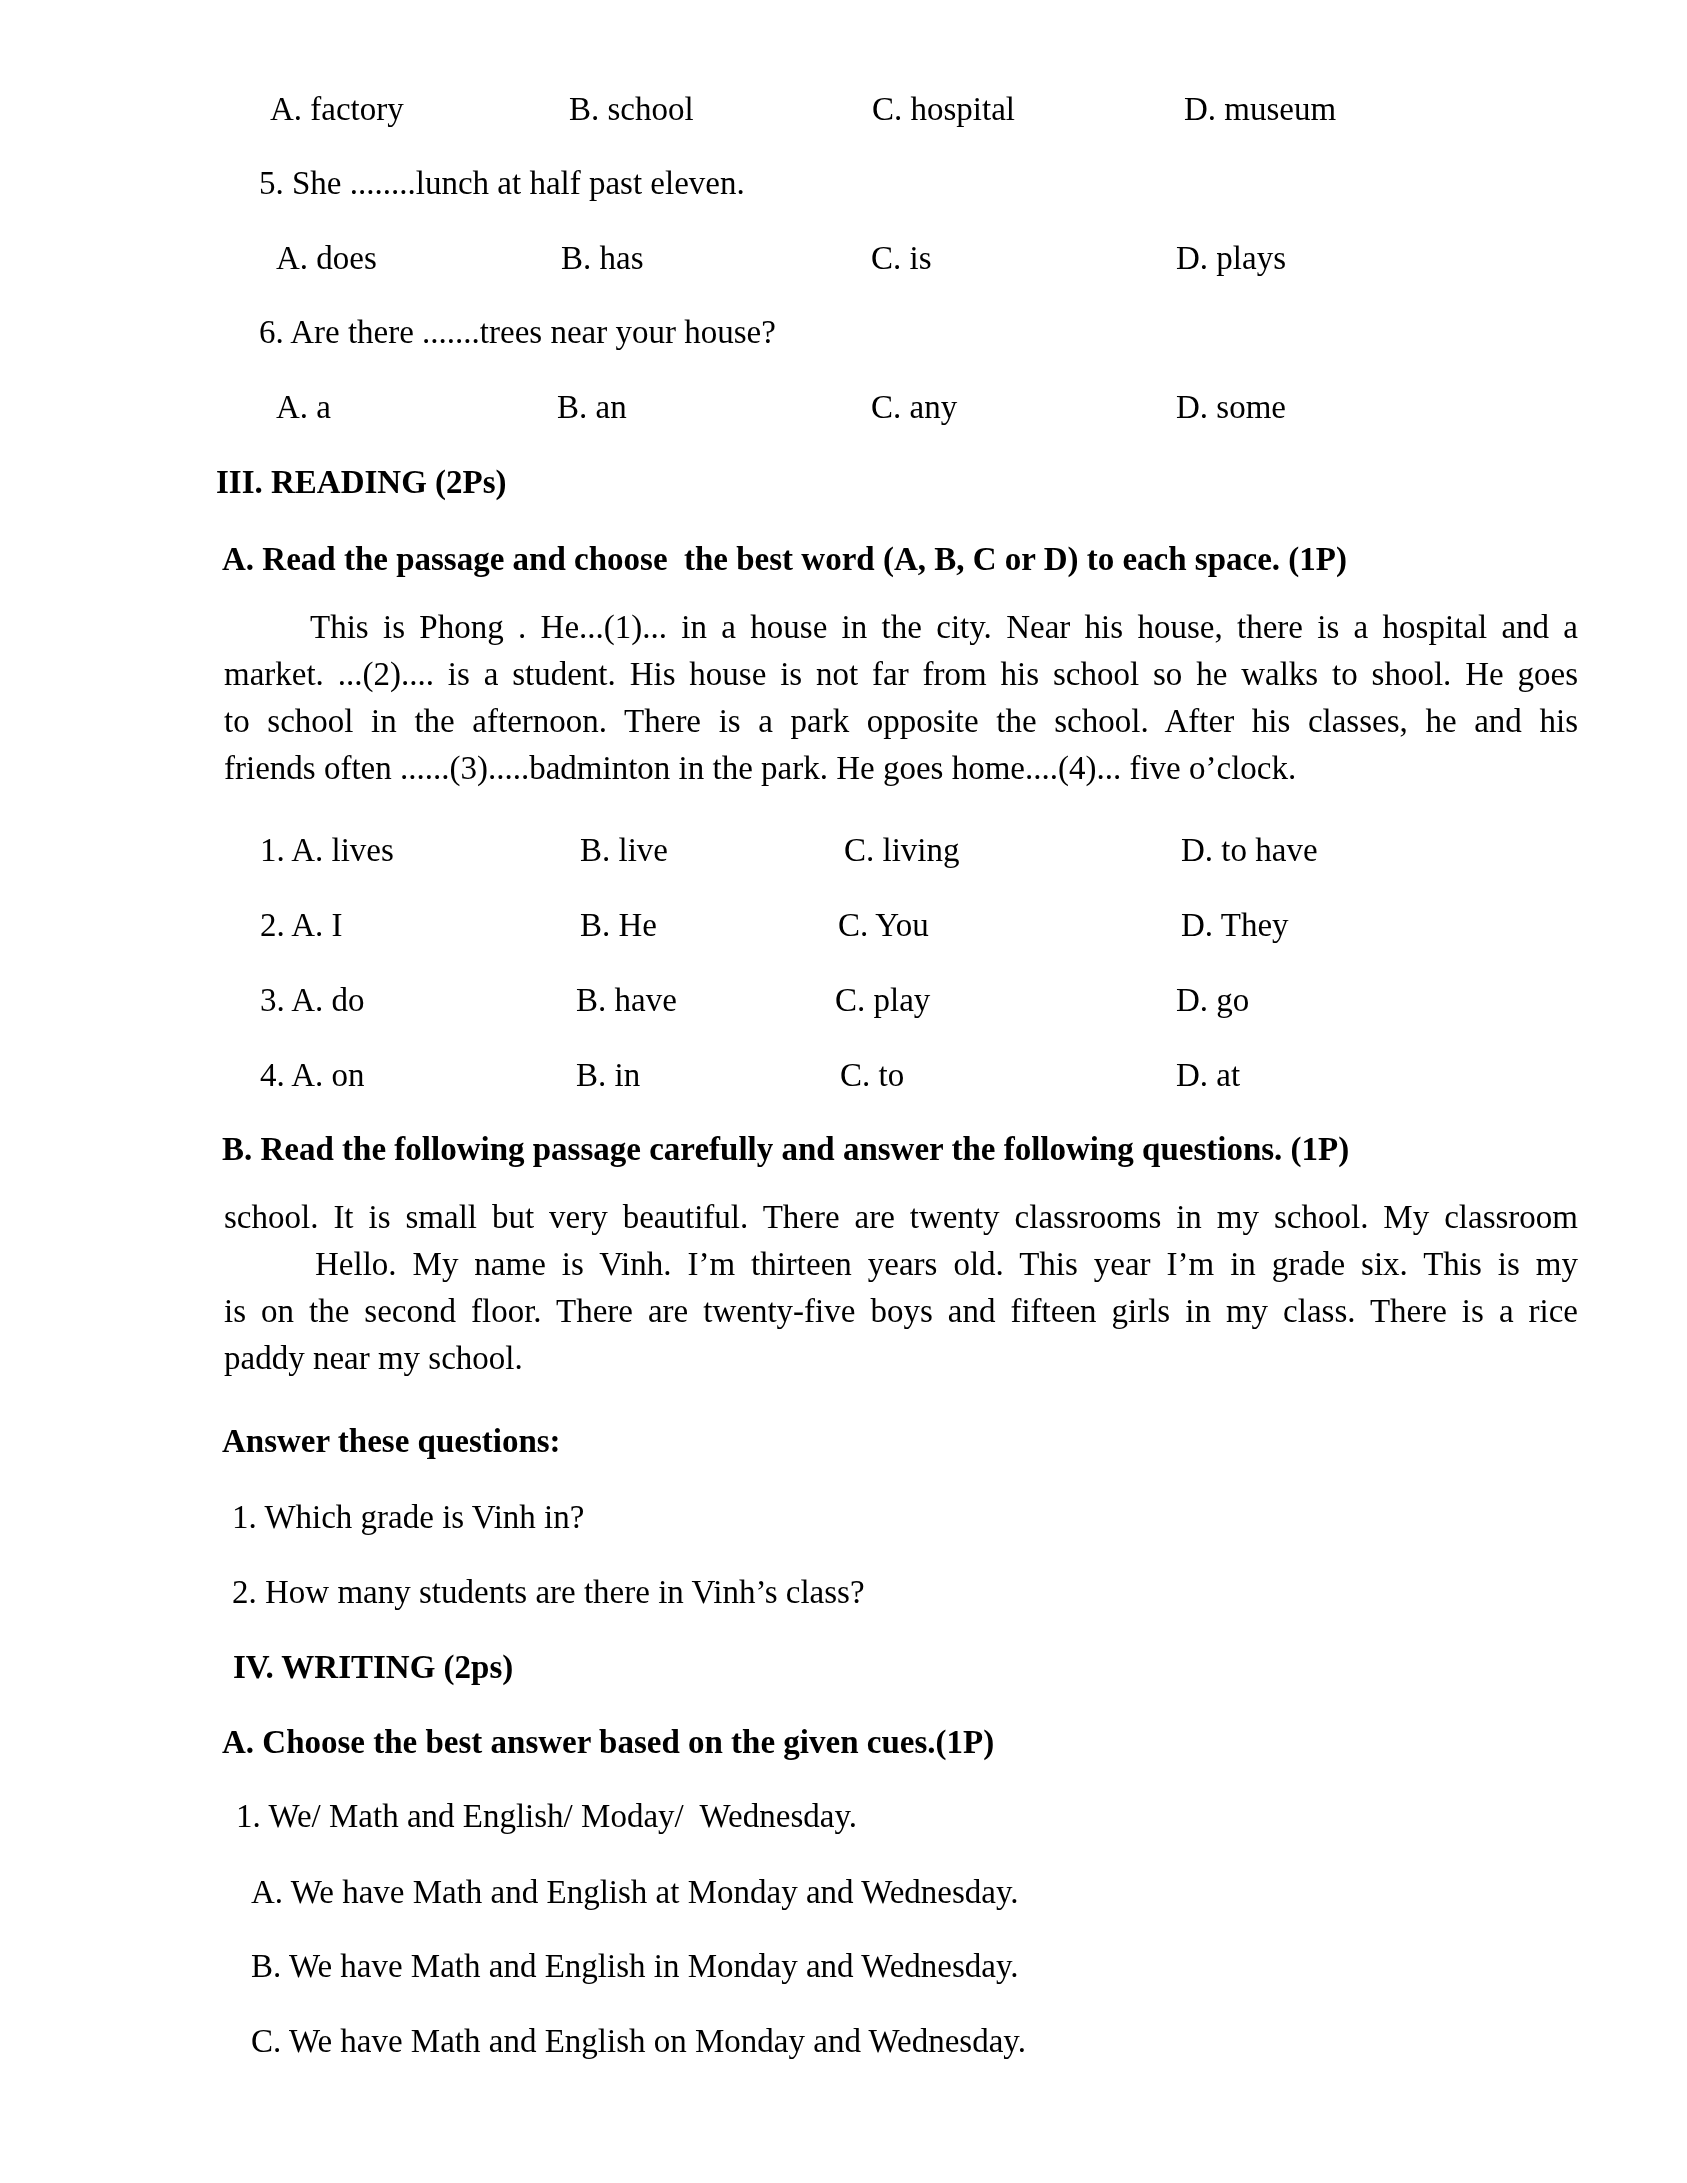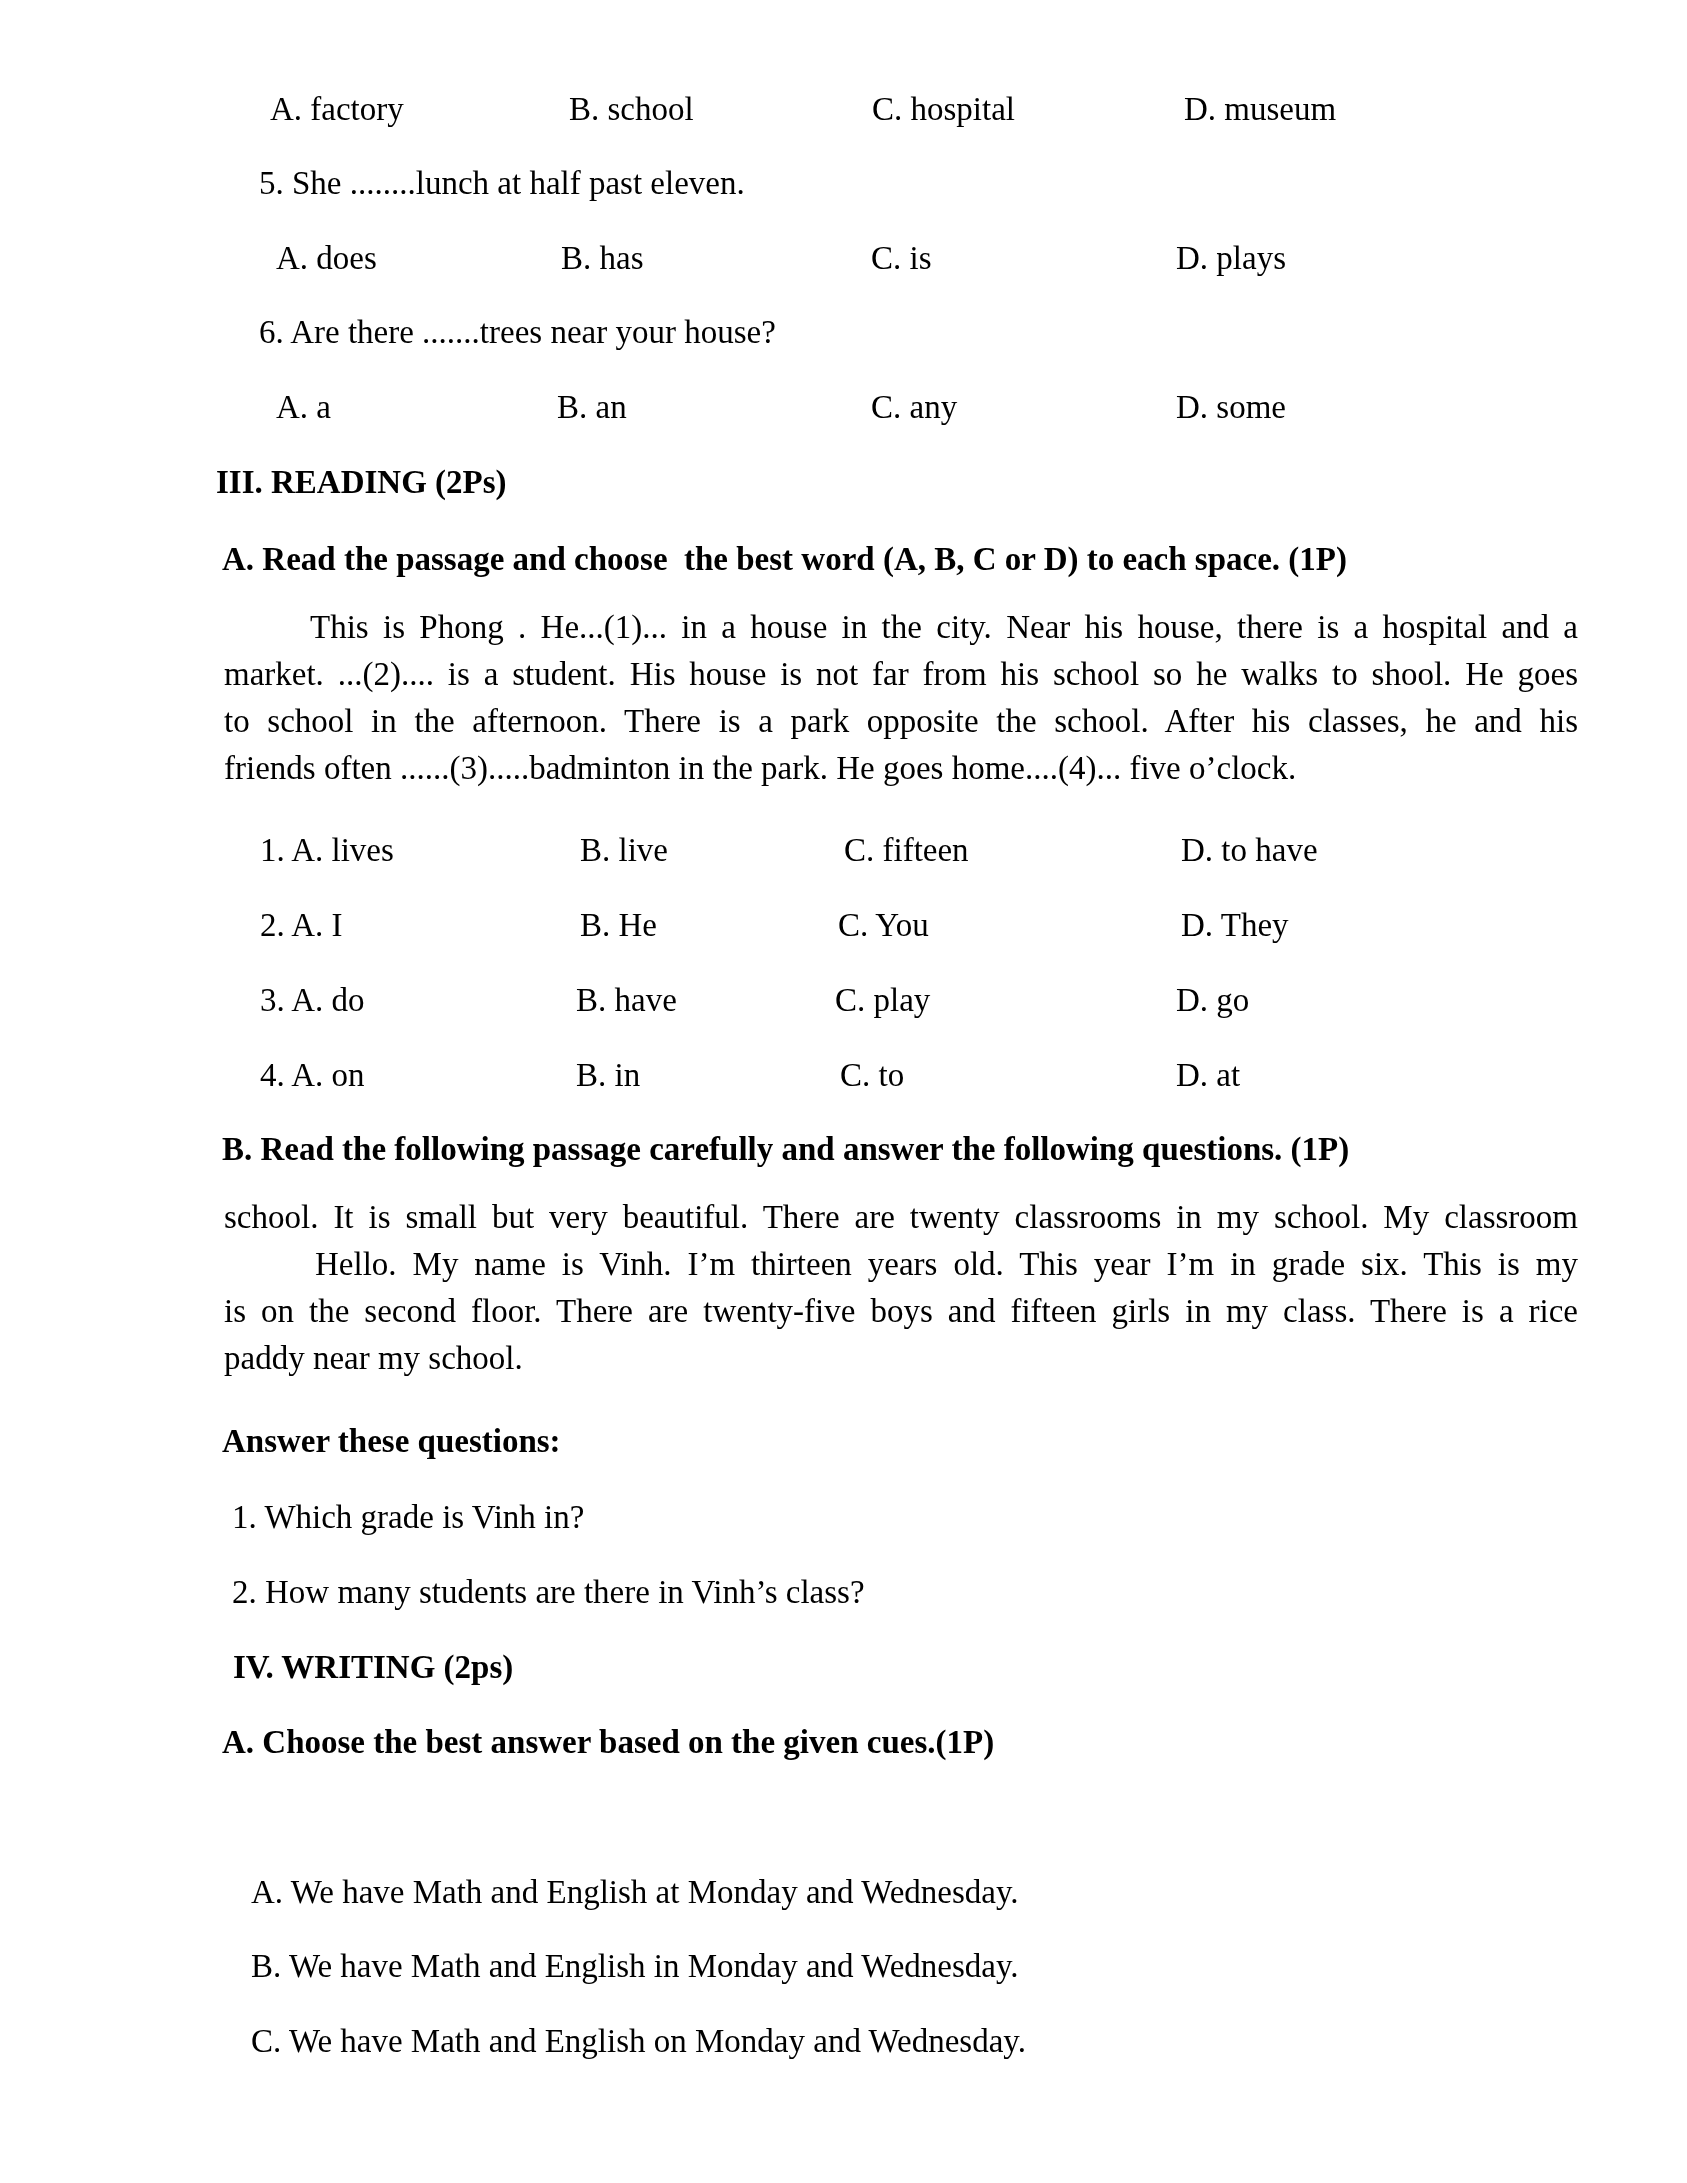--- a/index.html
+++ b/index.html
@@ -49,21 +49,21 @@
     <span class="pl first">This is Phong . He...(1)... in a house in the city. Near his house, there is a hospital and a</span>
     <span class="pl">market. ...(2).... is a student. His house is not far from his school so he walks to shool. He goes</span>
     <span class="pl">to school in the afternoon. There is a park opposite the school. After his classes, he and his</span>
     <span class="pl last">friends often ......(3).....badminton in the park. He goes home....(4)... five o’clock.</span>
   </div>
 
   <div>
     <div>
       <span class="ln" style="left:260px;top:834px">1. A. lives</span>
       <span class="ln" style="left:580px;top:834px">B. live</span>
-      <span class="ln" style="left:844px;top:834px">C. fifteen</span>
+      <span class="ln" style="left:844px;top:834px">C. living</span>
       <span class="ln" style="left:1181px;top:834px">D. to have</span>
     </div>
     <div>
       <span class="ln" style="left:260px;top:909px">2. A. I</span>
       <span class="ln" style="left:580px;top:909px">B. He</span>
       <span class="ln" style="left:838px;top:909px">C. You</span>
       <span class="ln" style="left:1181px;top:909px">D. They</span>
     </div>
     <div>
       <span class="ln" style="left:260px;top:984px">3. A. do</span>
@@ -87,20 +87,21 @@
     <span class="pl">is on the second floor. There are twenty-five boys and fifteen girls in my class. There is a rice</span>
     <span class="pl last">paddy near my school.</span>
   </div>
 
   <span class="ln b" style="left:222px;top:1425px">Answer these questions:</span>
   <span class="ln" style="left:232px;top:1501px">1. Which grade is Vinh in?</span>
   <span class="ln" style="left:232px;top:1576px">2. How many students are there in Vinh’s class?</span>
 
   <span class="ln b" style="left:233px;top:1651px">IV. WRITING (2ps)</span>
   <span class="ln b" style="left:222px;top:1726px">A. Choose the best answer based on the given cues.(1P)</span>
+  <span class="ln" style="left:236px;top:1800px">1. We/ Math and English/ Moday/  Wednesday.</span>
   <div>
     <span class="ln" style="left:251px;top:1876px">A. We have Math and English at Monday and Wednesday.</span>
     <span class="ln" style="left:251px;top:1950px">B. We have Math and English in Monday and Wednesday.</span>
     <span class="ln" style="left:251px;top:2025px">C. We have Math and English on Monday and Wednesday.</span>
   </div>
 
 </div>
 
 
 </body></html>

